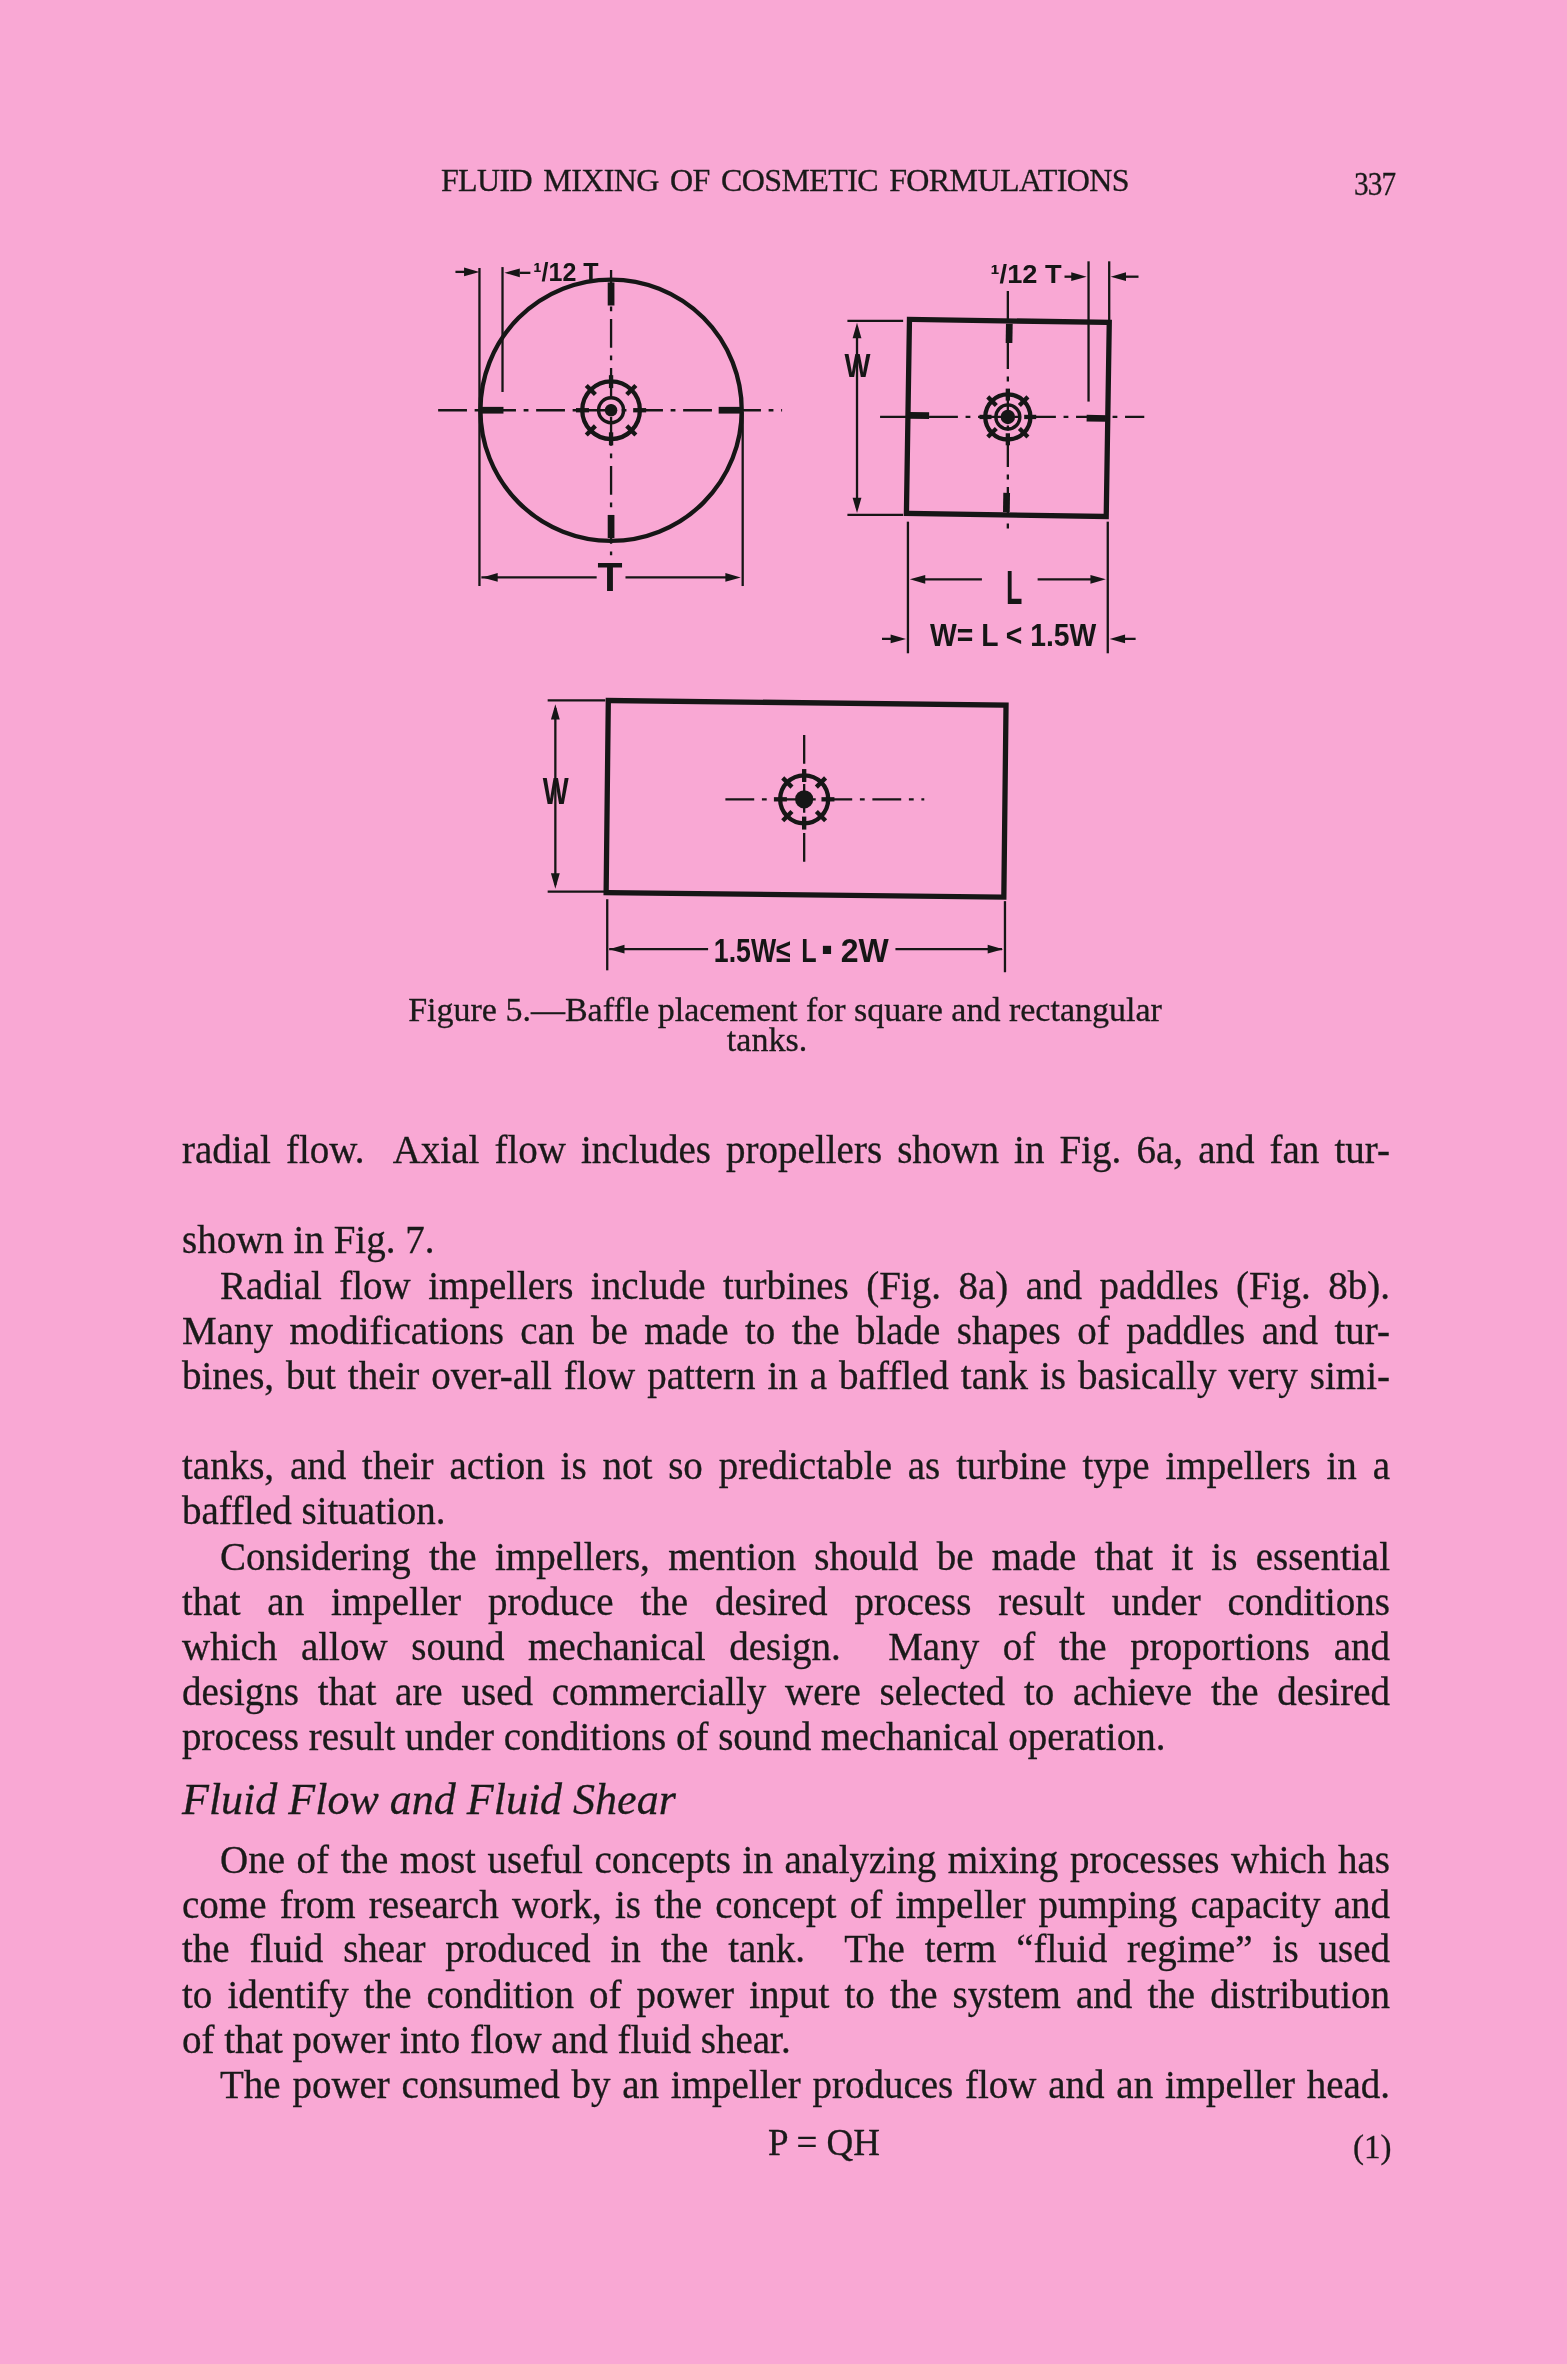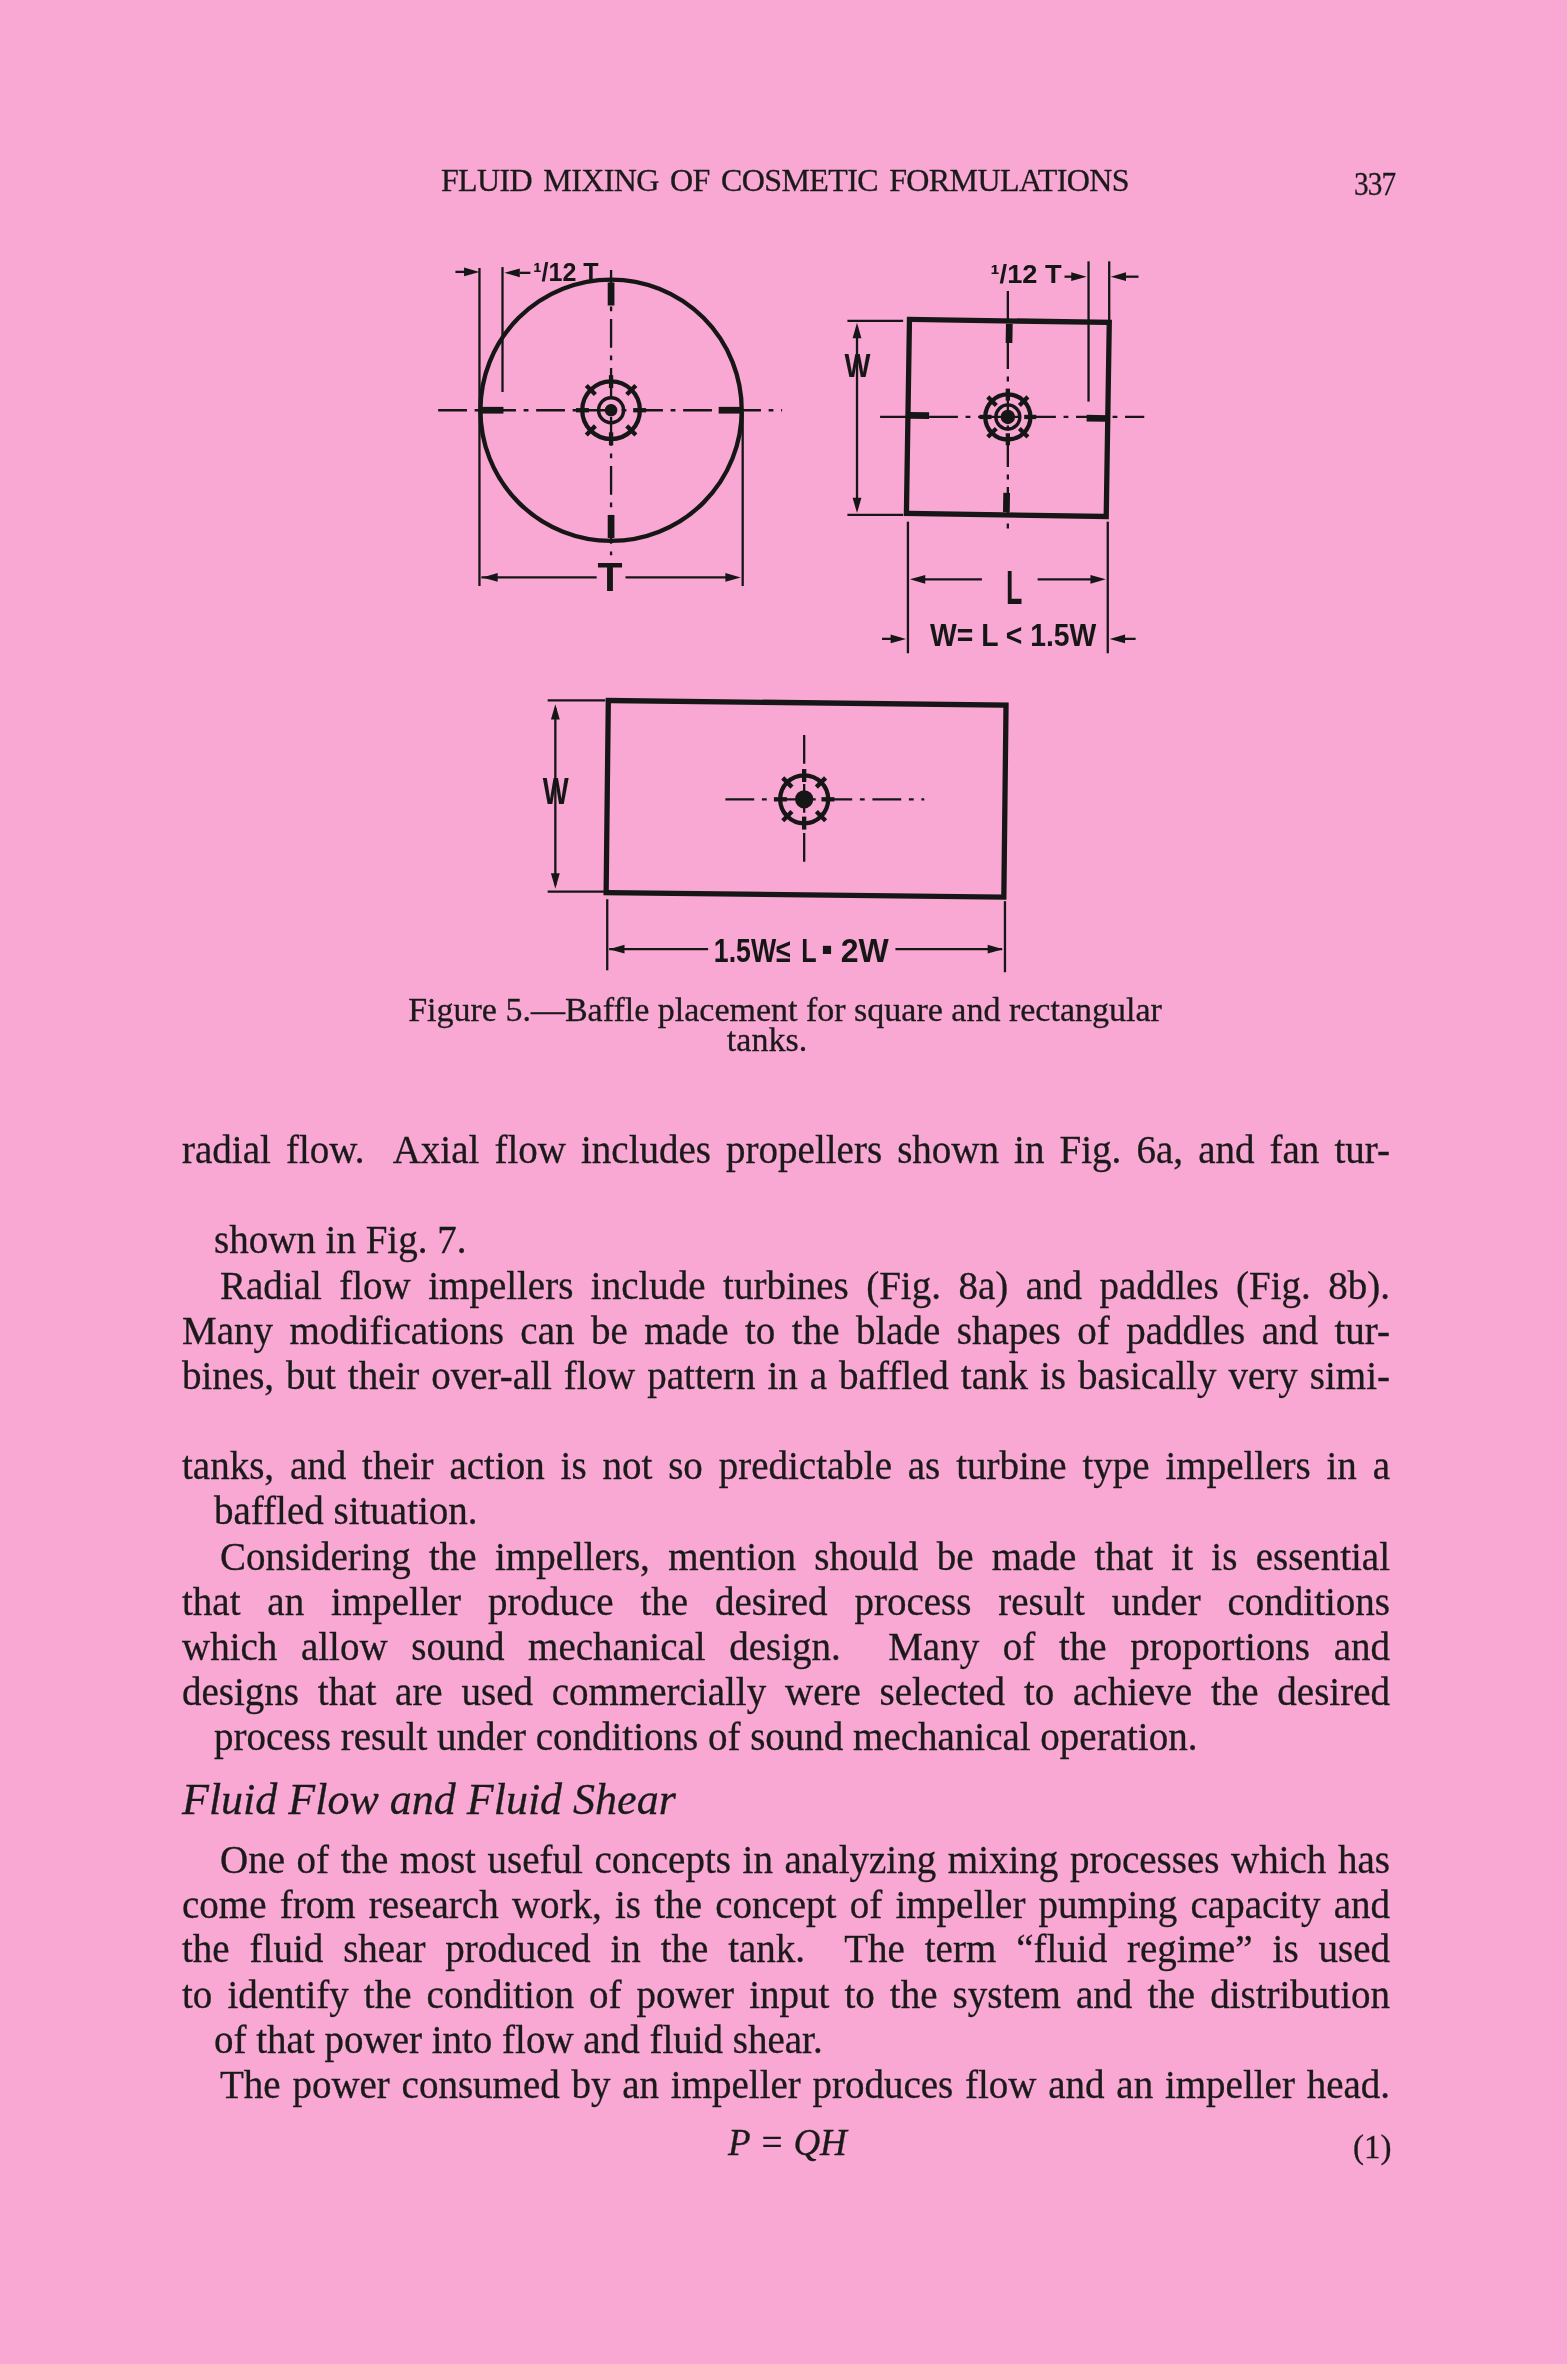--- a/index.html
+++ b/index.html
@@ -1,19 +1,19 @@
 <!DOCTYPE html>
 <html><head><meta charset="utf-8">
 <style>
 html,body{margin:0;padding:0;background:#fff;}
 #page{position:relative;width:1568px;height:2364px;background:#f9a8d4;overflow:hidden;
   font-family:"Liberation Serif",serif;color:#1a1a1a;-webkit-text-stroke:0.3px #1a1a1a;}
 .ln{position:absolute;left:182px;width:1208px;font-size:39px;line-height:45px;
   text-align:justify;text-align-last:justify;white-space:normal;}
-.lnl{text-align-last:left;margin-left:32px;}
+.lnl{text-align-last:left;}
 .ind{text-indent:38px;}
 .abs{position:absolute;white-space:nowrap;}
 .cl{stroke-width:2.4;stroke-dasharray:30 8 5 8;}
 .thin{stroke-width:2.4;}
 .lbl{fill:#161616;stroke:none;font-family:"Liberation Sans",sans-serif;font-weight:bold;}
 svg line{stroke:#161616;}
 </style></head>
 <body>
 <div id="page">
 
@@ -168,16 +168,16 @@
 <div class="ln lnl" style="top:1714px">process result under conditions of sound mechanical operation.</div>
 <div class="ln ind" style="top:1837px">One of the most useful concepts in analyzing mixing processes which has</div>
 <div class="ln" style="top:1882px">come from research work, is the concept of impeller pumping capacity and</div>
 <div class="ln" style="top:1926px">the fluid shear produced in the tank.&nbsp; The term “fluid regime” is used</div>
 <div class="ln" style="top:1972px">to identify the condition of power input to the system and the distribution</div>
 <div class="ln lnl" style="top:2017px">of that power into flow and fluid shear.</div>
 <div class="ln ind" style="top:2062px">The power consumed by an impeller produces flow and an impeller head.</div>
 
 <div class="abs" style="left:182px;top:1781px;font-size:44px;line-height:38px;font-style:italic">Fluid Flow and Fluid Shear</div>
 
-<div class="abs" style="left:728px;top:2124px;font-size:37px;line-height:37px;font-style:italic">P = QH</div>
+<div class="abs" style="left:768px;top:2124px;font-size:37px;line-height:37px;">P = QH</div>
 <div class="abs" style="left:1353px;top:2131px;font-size:33px;line-height:33px">(1)</div>
 
 </div>
 
 </body></html>

